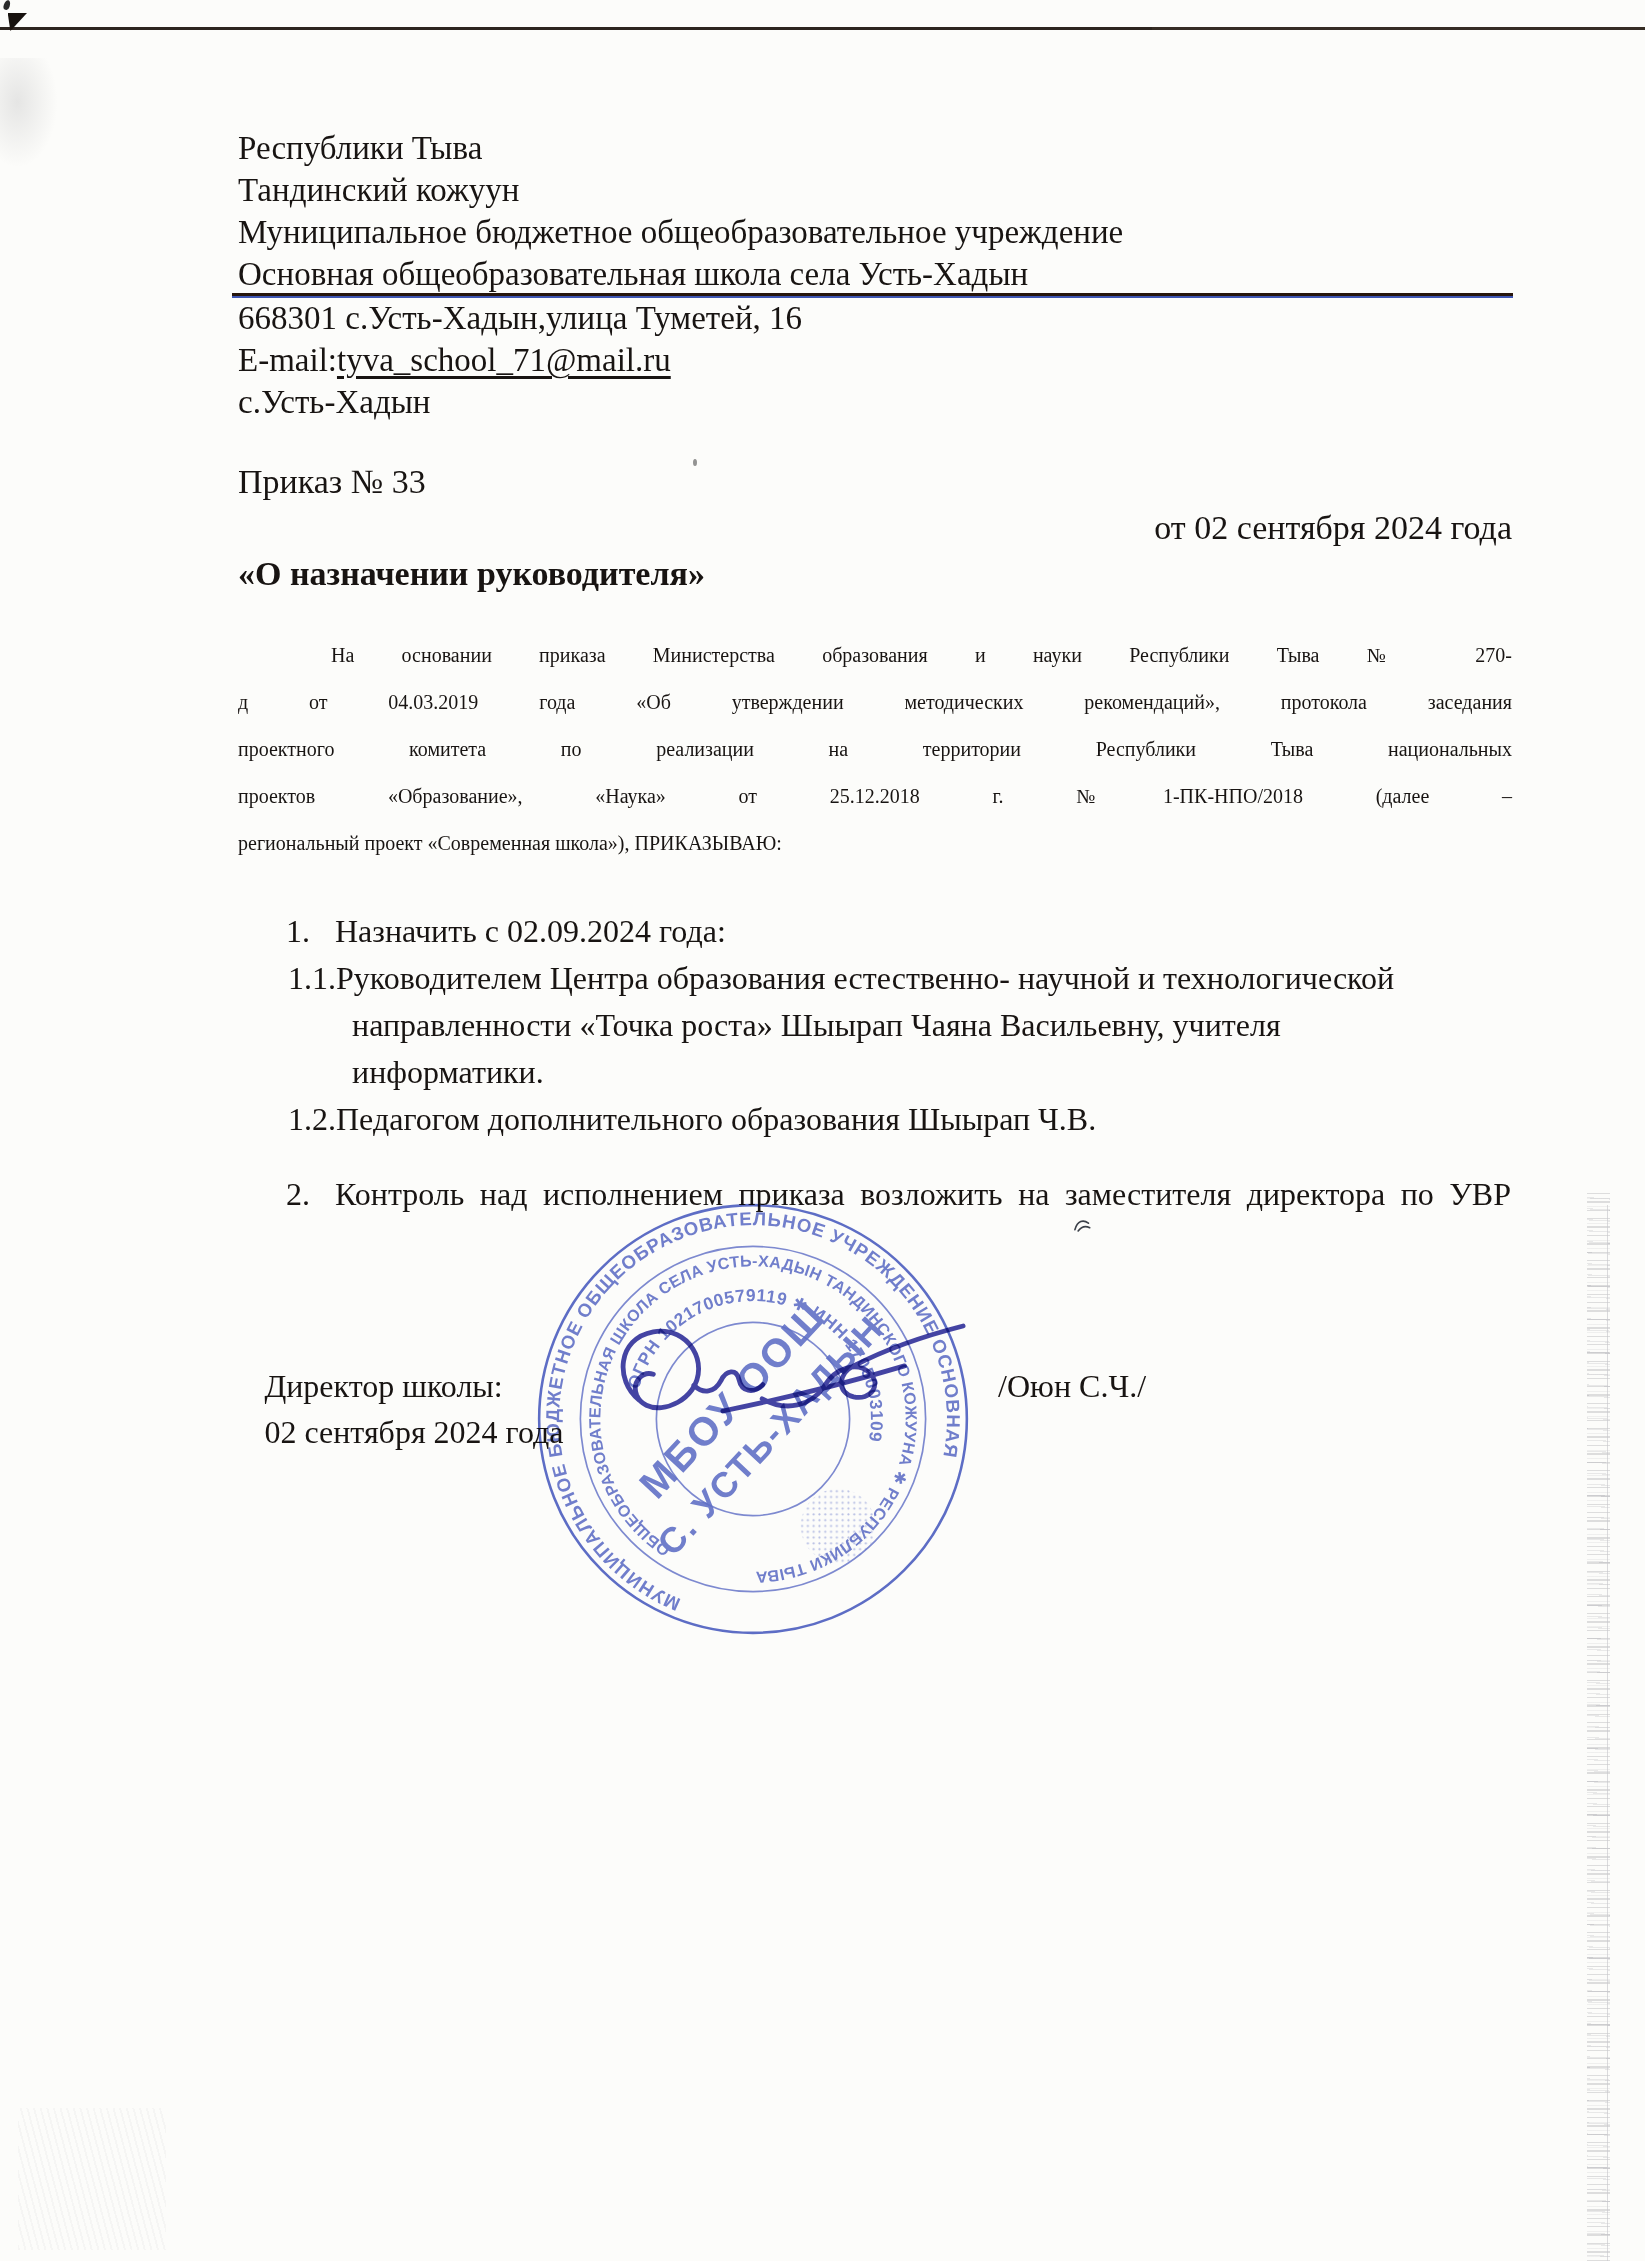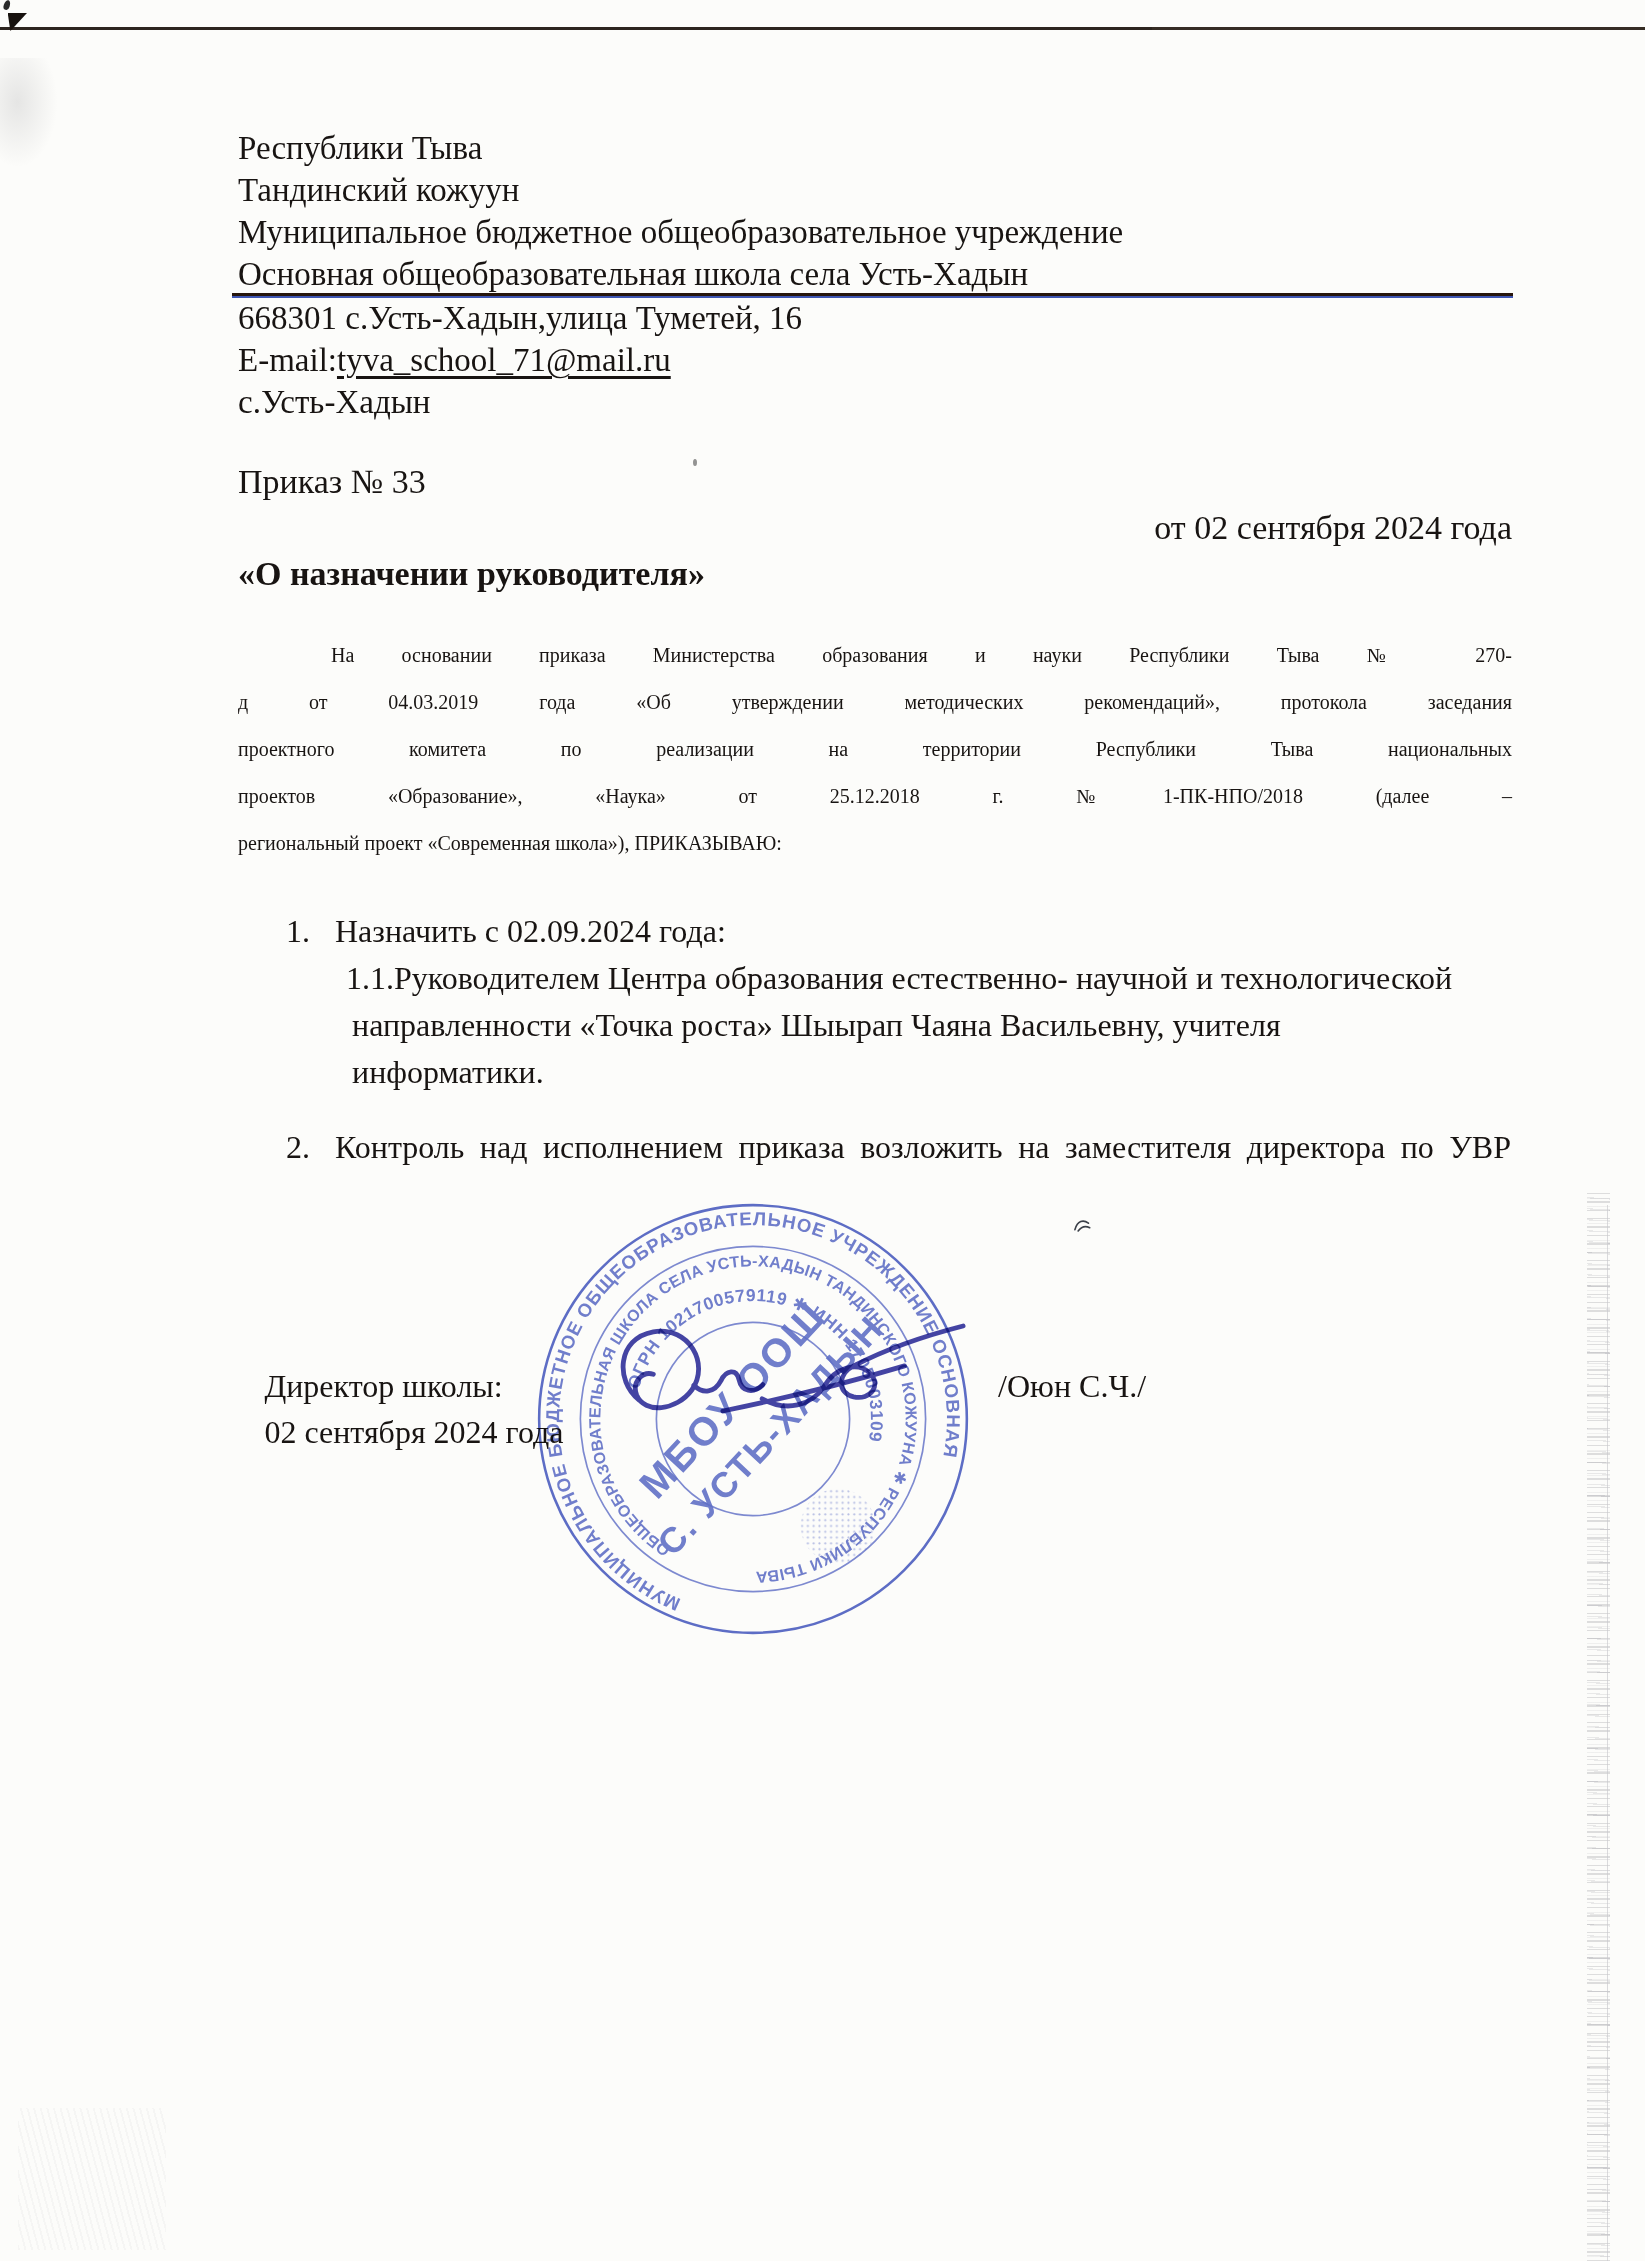--- a/index.html
+++ b/index.html
@@ -19,21 +19,21 @@
   .order-head{font-size:34px;line-height:46px}
   .order-title{font-weight:bold}
   .right{text-align:right}
   .preamble{font-size:20px;line-height:47px}
   .jline{text-align:justify;text-align-last:justify}
   .indent{padding-left:93px}
   .list{font-size:32px;line-height:47px}
   .li-row{position:relative}
   .li-num{position:absolute;left:48px;top:0}
   .li-body{margin-left:97px}
-  .sub-first{margin-left:108px}
+  .sub-first{margin-left:50px}
   .sub-cont{margin-left:114px}
   .item2-l1{margin-left:97px;text-align:justify;text-align-last:justify;width:1176px}
   .sign{font-size:32px;line-height:46px}
   .sign-role{position:absolute;left:26.4px;top:0}
   .sign-name{position:absolute;left:760px;top:0}
   .sign-date{position:absolute;left:26.4px;top:46px}
   
   .top-scan-line{position:absolute;left:0;top:27px;width:1645px;height:3.2px;
     background:linear-gradient(90deg,#1b120c 0 70%,#241a12 70% 100%);opacity:.92}
   .corner-wedge{position:absolute;left:7.7px;top:13px;width:19.3px;height:18px;
@@ -100,20 +100,21 @@
 </div>
 
 <div class="col list" style="top:908px">
   <div class="li-row">
     <span class="li-num">1.</span>
     <div class="li-body">Назначить с 02.09.2024 года:</div>
   </div>
   <div class="sub-first">1.1.Руководителем Центра образования естественно- научной и технологической</div>
   <div class="sub-cont">направленности «Точка роста» Шыырап Чаяна Васильевну, учителя</div>
   <div class="sub-cont">информатики.</div>
+  <div class="sub-first">1.2.Педагогом дополнительного образования Шыырап Ч.В.</div>
   <div style="height:28px"></div>
   <div class="li-row">
     <span class="li-num">2.</span>
     <div class="item2-l1">Контроль над исполнением приказа возложить на заместителя директора по УВР</div>
   </div>
 </div>
 
 <div class="col sign" style="top:1363px;height:103px">
   <span class="sign-role">Директор школы:</span>
   <span class="sign-name">/Оюн С.Ч./</span>

